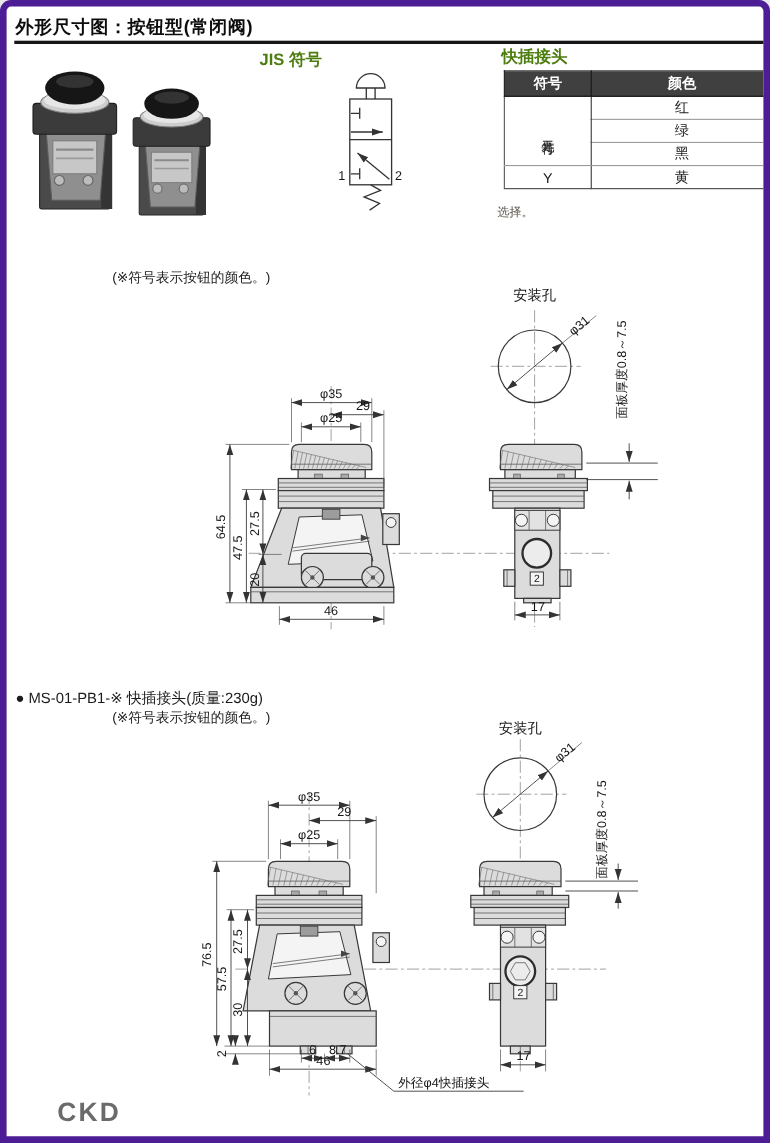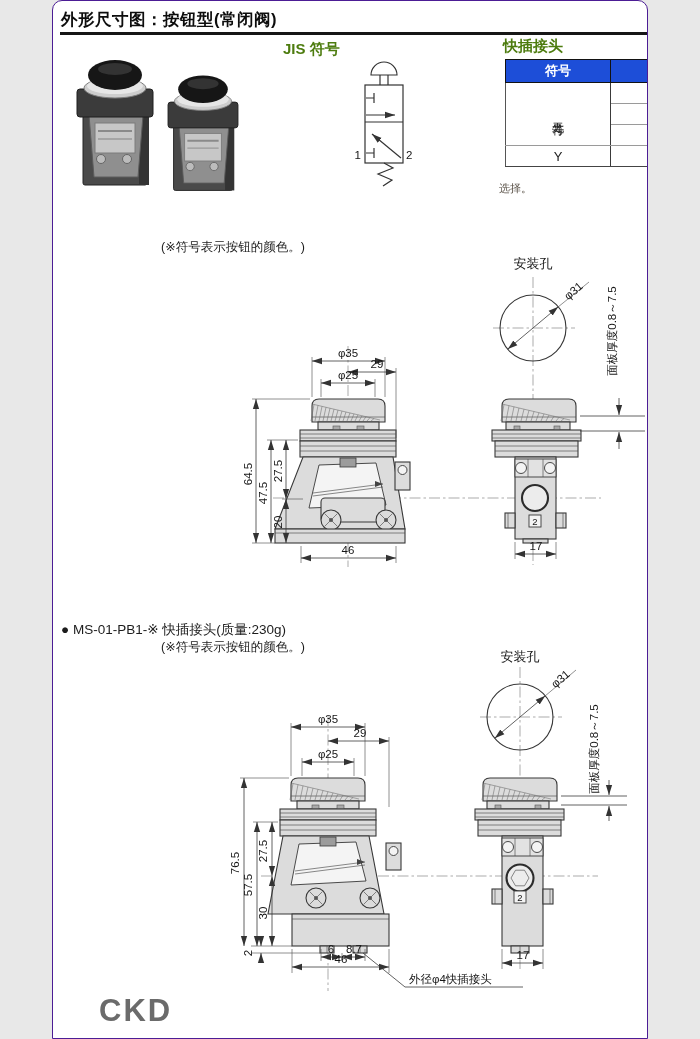--- a/index.html
+++ b/index.html
@@ -1,29 +1,29 @@
 <!DOCTYPE html>
 <html><head>
 <meta charset="utf-8">
 <style>
   html,body{margin:0;padding:0;background:#e8e8e8;}
-  .page{position:relative;width:596px;height:1039px;background:#ffffff;margin:0 auto;
+  .page{position:relative;width:700px;height:1039px;background:#ffffff;margin:0 auto;
         font-family:"Liberation Sans","DejaVu Sans",sans-serif;color:#1a1a1a;
-        border:1px solid #4c1d95;border-radius:10px 10px 0 0;box-sizing:border-box;overflow:hidden;}
+        border:6px solid #4c1d95;border-radius:10px 10px 0 0;box-sizing:border-box;overflow:hidden;}
   .abs{position:absolute;}
   .title{left:8px;top:8px;font-size:16.5px;font-weight:bold;color:#0d0d0d;letter-spacing:.5px;}
   .rule{left:7px;top:31px;width:690px;height:3px;background:#161616;}
   .h2{font-size:15px;font-weight:bold;color:#4d7c0f;}
   .sechead{font-size:13.5px;color:#1c1c1c;}
-  .subhead{font-size:12.5px;color:#1c1c1c;margin-left:12px;}
-  .brand{left:46px;top:992px;font-size:31px;font-weight:bold;color:#6b6b6b;letter-spacing:2px;}
+  .subhead{font-size:12.5px;color:#1c1c1c;}
+  .brand{left:46px;top:992px;font-size:24px;font-weight:bold;color:#6b6b6b;letter-spacing:2px;}
   
   .ctable{position:absolute;left:452px;top:58px;width:245px;border-collapse:collapse;
           font-size:13px;color:#222;border:1px solid #555;}
-  .ctable th{background:#1d4ed8;color:#fff;font-weight:bold;padding:2px 17px;font-size:13px;border:1px solid #121212;}
+  .ctable th{background:#404040;color:#fff;font-weight:bold;padding:2px 4px;font-size:13px;border:1px solid #121212;}
   .ctable td{text-align:center;border-bottom:1px solid #9a9a9a;padding:1px 0;height:17px;}
   .ctable td.symcell{border-right:1.3px solid #3a3a3a;width:70px;}
   .ctable tr.lastrow td{border-top:1.6px solid #3a3a3a;border-bottom:1.6px solid #444;}
   .vert{writing-mode:vertical-rl;text-orientation:upright;margin:0 auto;font-size:12px;line-height:1;letter-spacing:1px;}
   .note{font-size:11px;color:#5a5248;line-height:1.3;}
   
   svg text{font-family:"Liberation Sans","DejaVu Sans",sans-serif;}
   .ol{fill:#dcdcdc;stroke:#383838;stroke-width:1.1;}
   .olw{fill:#f4f4f4;stroke:#383838;stroke-width:0.9;}
   .ln{fill:none;stroke:#4a4a4a;stroke-width:0.65;}

